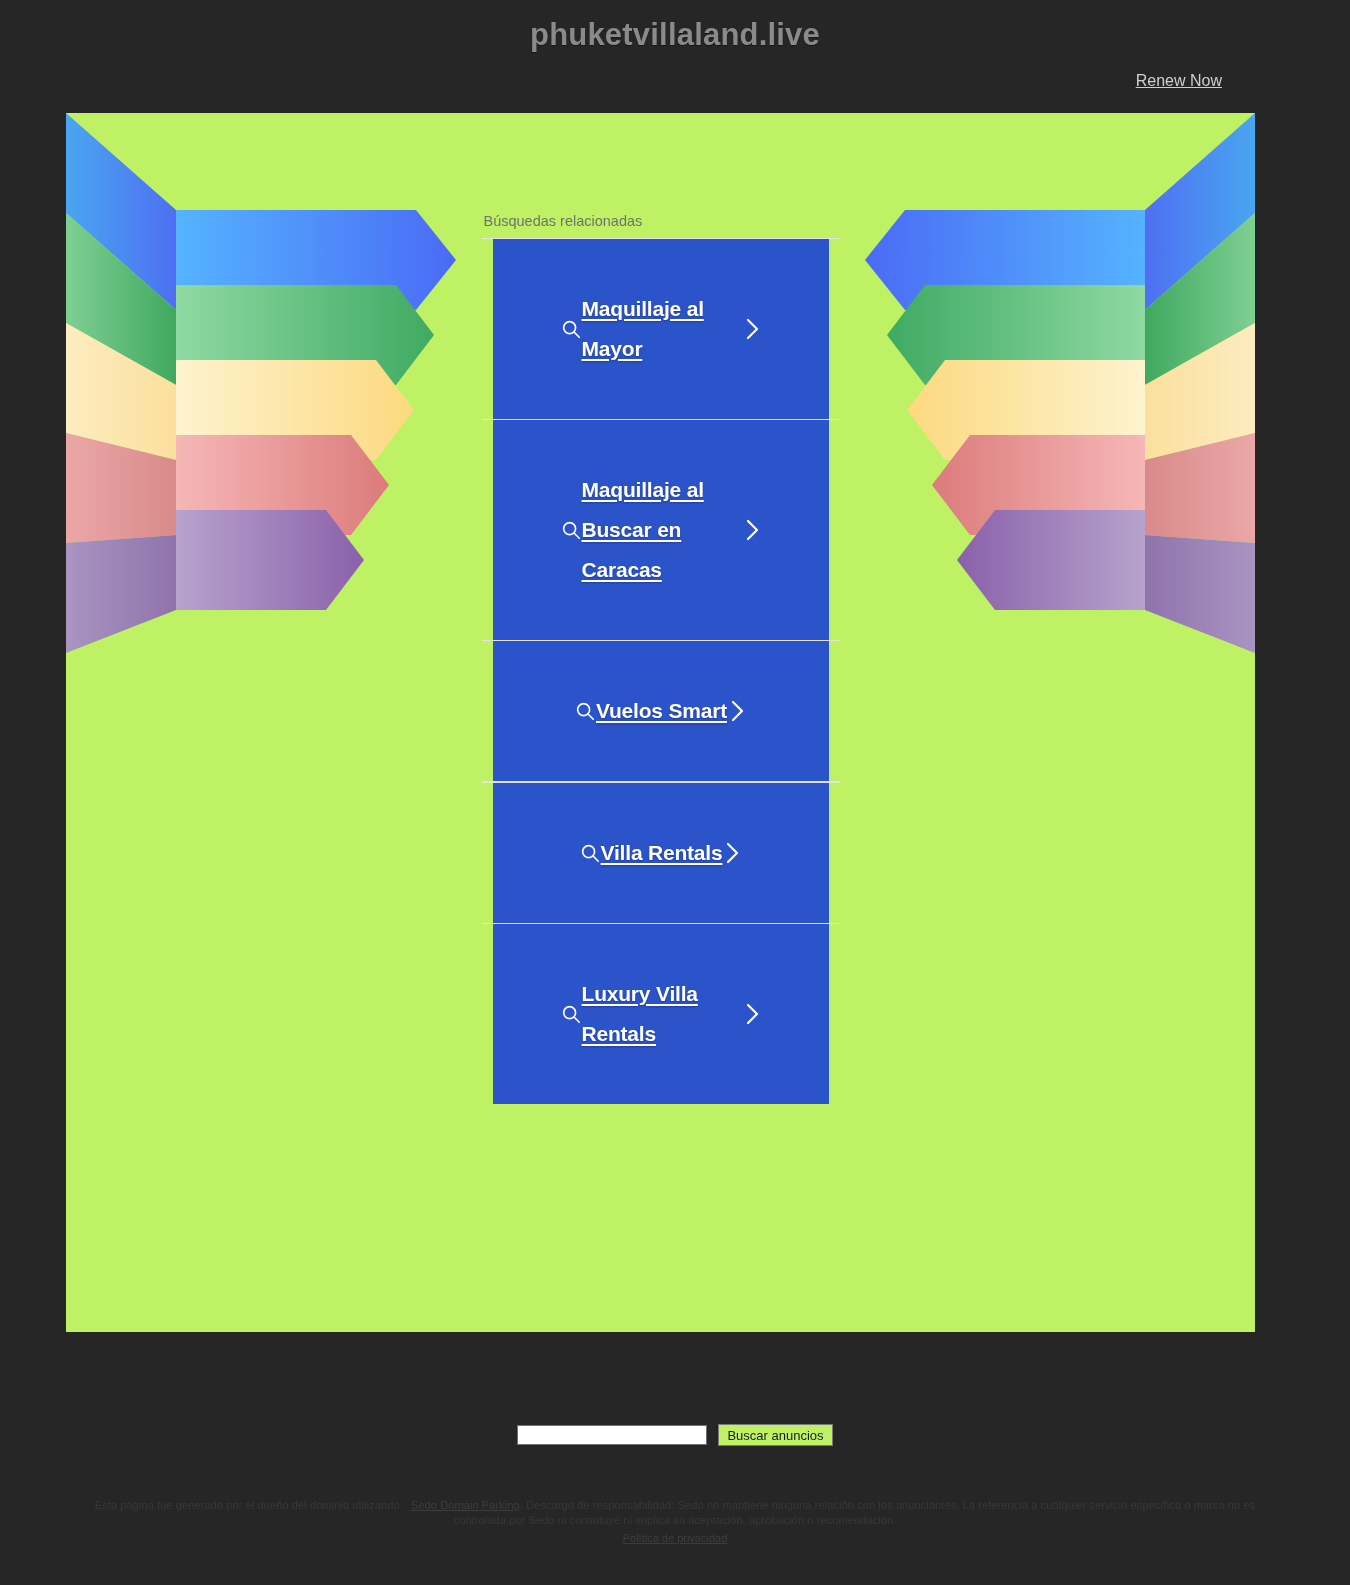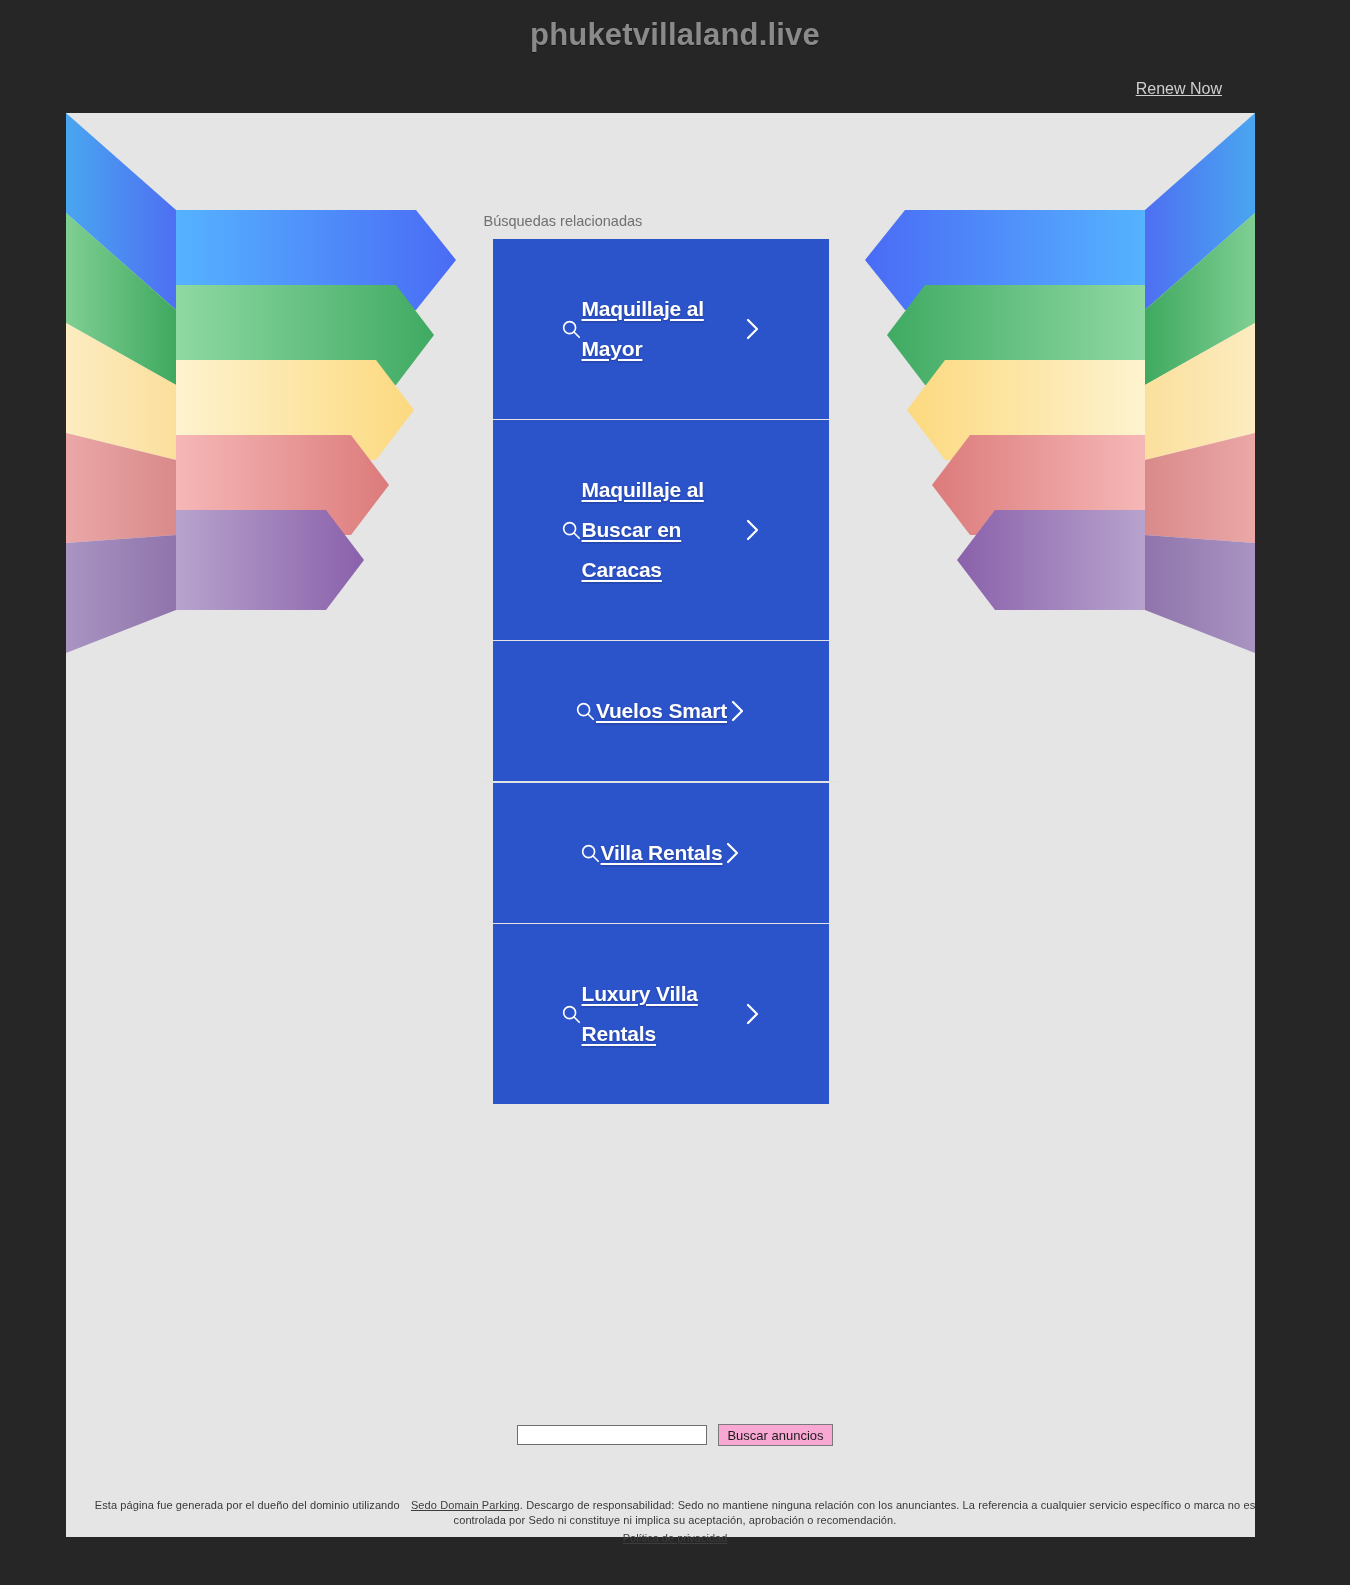--- a/index.html
+++ b/index.html
@@ -24,37 +24,37 @@
     font-size: 31px;
     font-weight: bold;
     letter-spacing: 0.2px;
     padding-top: 18px;
     line-height: 1.1;
     text-shadow: 0 1px 1px rgba(0,0,0,0.4);
   }
   .renew-wrap {
     text-align: right;
     padding-right: 128px;
-    margin-top: 28px;
+    margin-top: 20px;
   }
   .renew-link {
     color: #cfcfcf;
     font-size: 16px;
     text-decoration: underline;
     cursor: pointer;
   }
 
   
   .stage {
     position: absolute;
     left: 66px;
     top: 113px;
     width: 1189px;
-    height: 1424px;
-    background: #e5e5e5;
+    height: 1219px;
+    background: #bef264;
     overflow: hidden;
   }
 
   
   .ribbons {
     position: absolute;
     top: 0;
     width: 415px;
     height: 580px;
     pointer-events: none;
@@ -131,21 +131,21 @@
     width: 190px;
     height: 20px;
     background: #ffffff;
     border: 1px solid #6f6f6f;
     font-size: 12px;
     padding: 1px 3px;
     color: #111;
     font-family: "Liberation Sans", sans-serif;
   }
   .search-btn {
-    background: #f9a8d4;
+    background: #bef264;
     border: 1px solid #7a7a7a;
     color: #1b1b1b;
     font-size: 13px;
     padding: 2px 8px;
     height: 22px;
     font-family: "Liberation Sans", sans-serif;
     cursor: pointer;
   }
 
   

